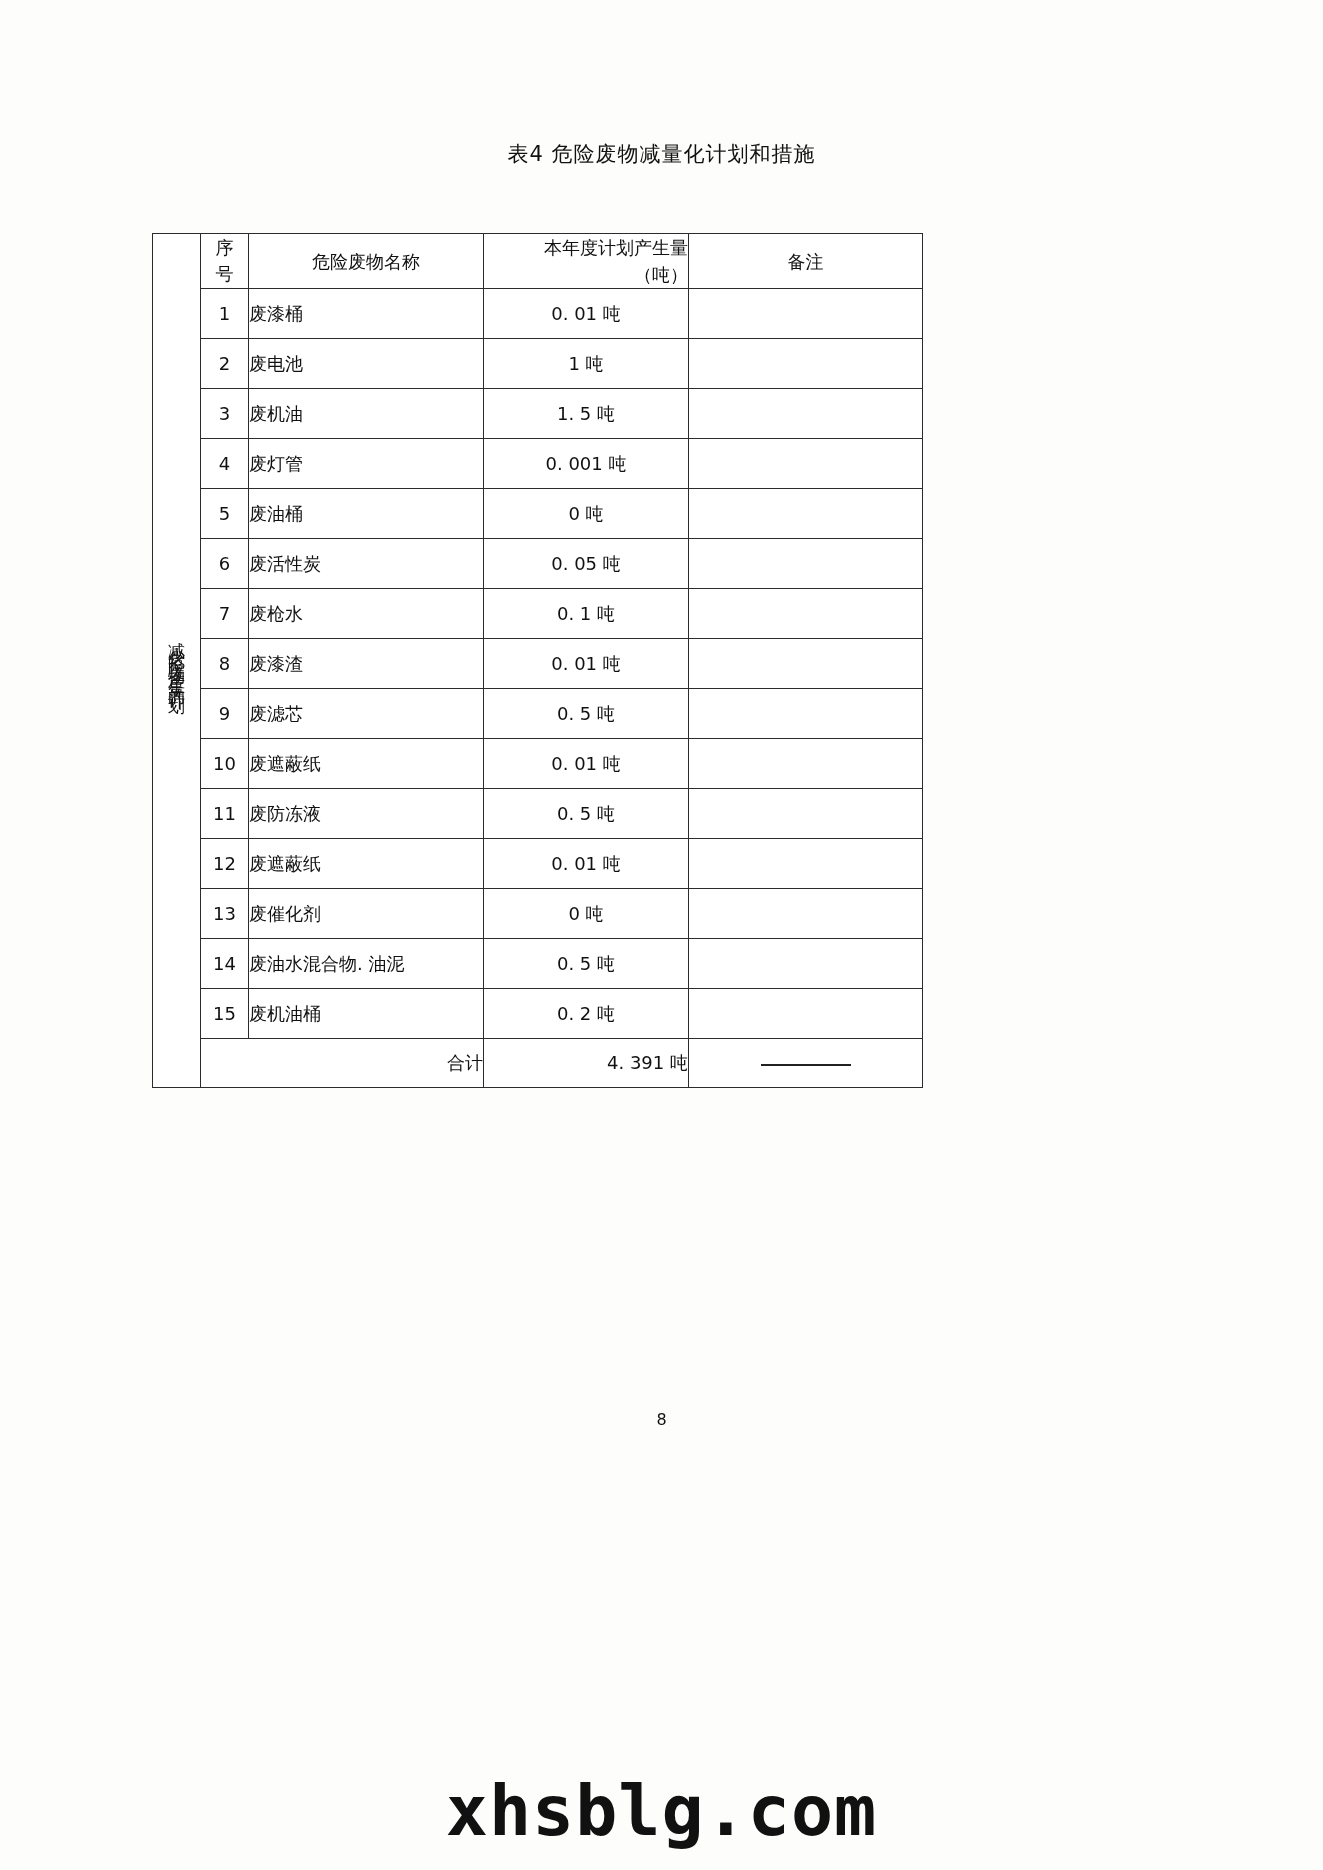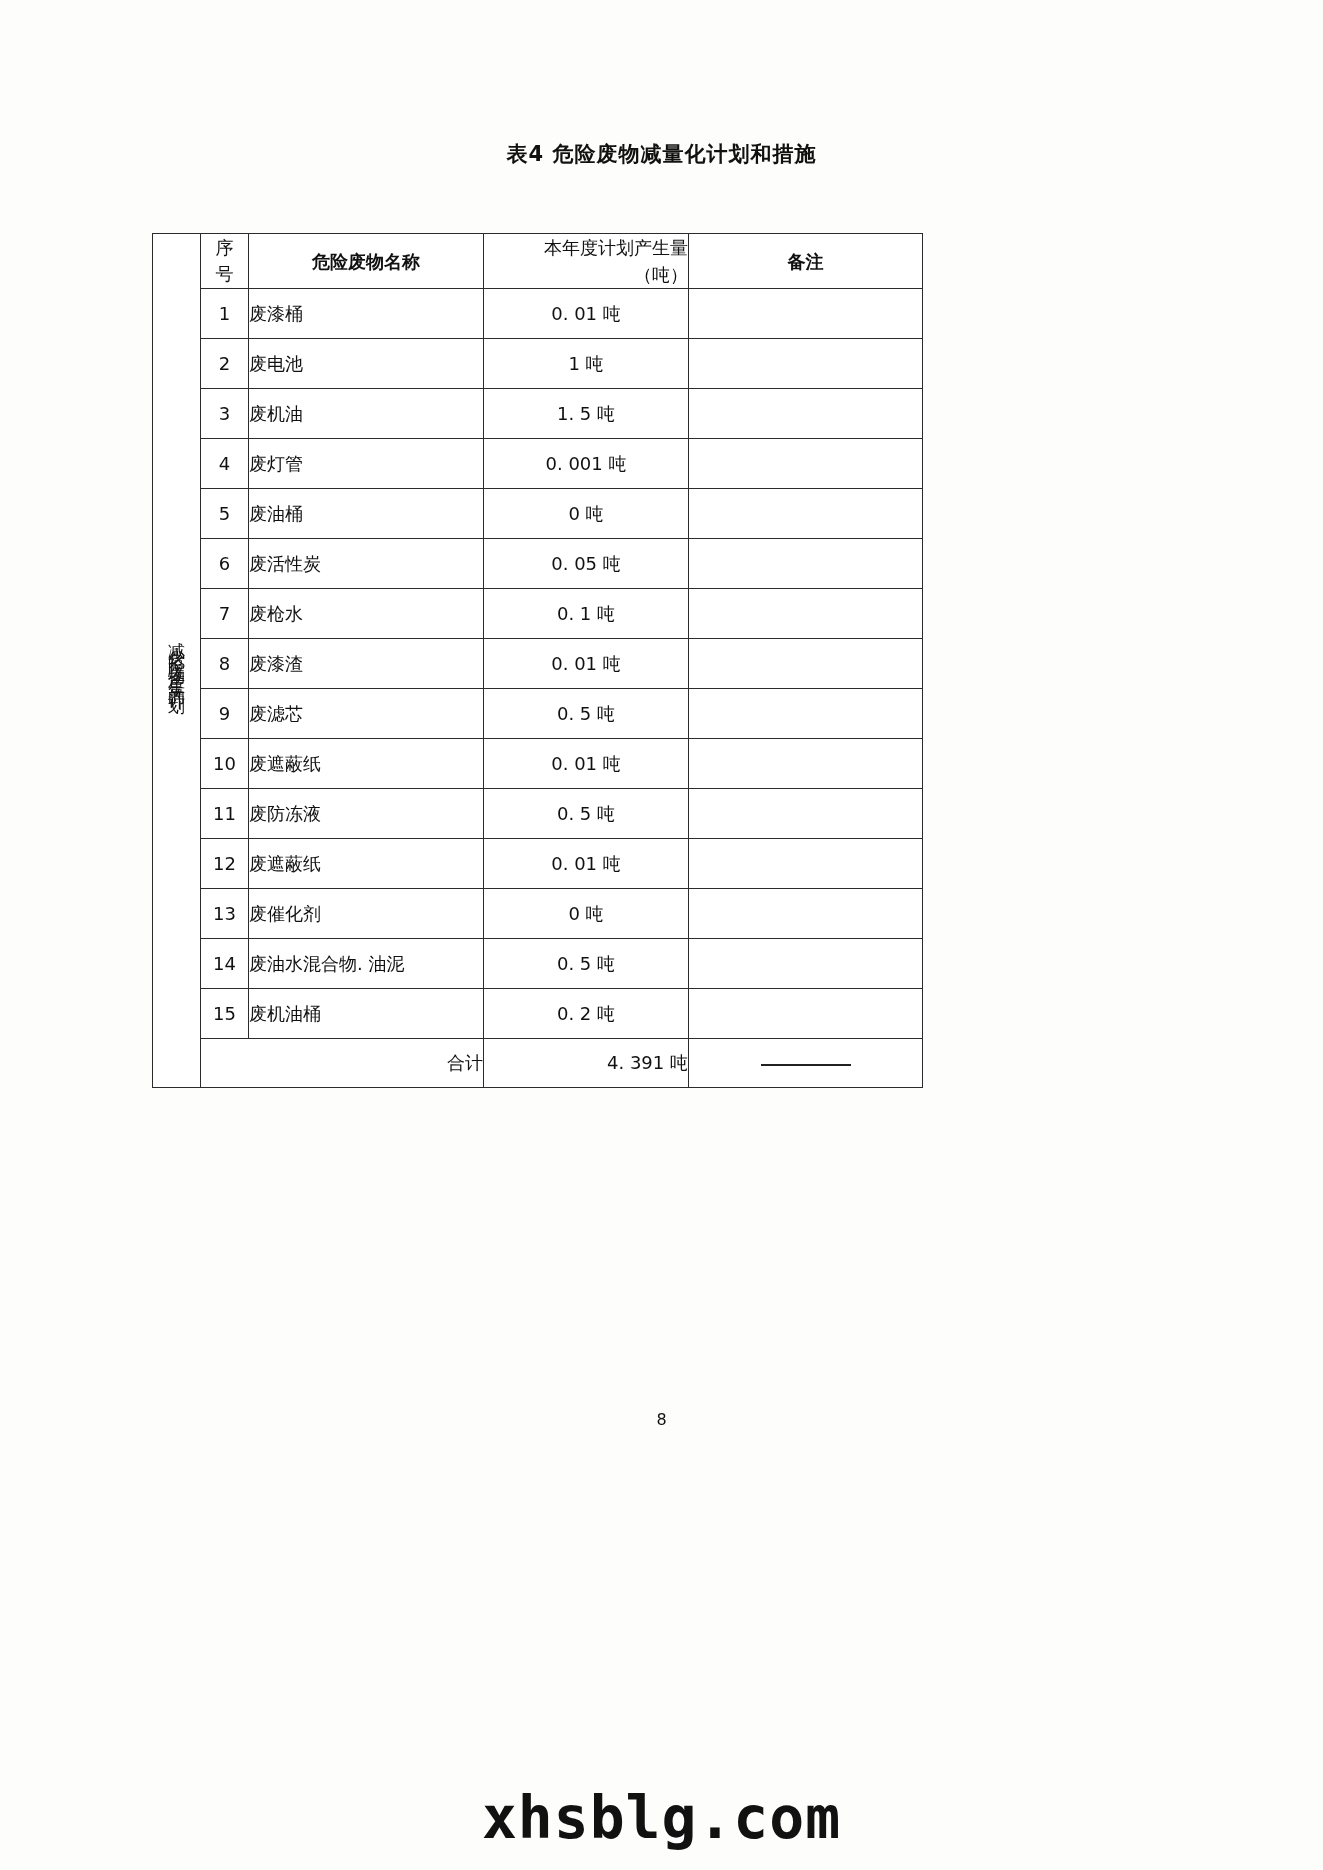--- a/index.html
+++ b/index.html
@@ -24,21 +24,21 @@
     left: 0; top: 0; right: 0; bottom: 0;
     background: #fdfdfb;
   }
   .doc-title {
     position: absolute;
     top: 140px;
     left: 0;
     width: 100%;
     text-align: center;
     font-size: 21px;
-    font-weight: bold;
+    font-weight: normal;
     letter-spacing: 1px;
     color: #111;
   }
   .table-wrap {
     position: absolute;
     top: 233px;
     left: 152px;
     width: 770px;
   }
   table.main {
@@ -79,21 +79,20 @@
     text-align: center;
     font-size: 18px;
     line-height: 1.45;
     padding: 10px 4px;
   }
   .hdr-center {
     text-align: center;
     font-size: 18px;
     padding: 10px 6px;
     line-height: 1.5;
-    font-weight: bold;
   }
   .hdr-qty {
     text-align: right;
     font-size: 18px;
     padding: 10px 6px;
     line-height: 1.5;
   }
   .cell-no {
     text-align: center;
     font-size: 17px;
@@ -146,21 +145,21 @@
     font-size: 16px;
     color: #111;
   }
   .watermark {
     position: absolute;
     bottom: 18px;
     left: 0;
     width: 100%;
     text-align: center;
     font-family: "DejaVu Sans Mono", "Liberation Mono", monospace;
-    font-size: 58px;
+    font-size: 70px;
     font-weight: bold;
     color: #111;
     letter-spacing: 1px;
   }
 </style>
 </head>
 <body>
 
 <div class="page">
   <div class="page-inner">

